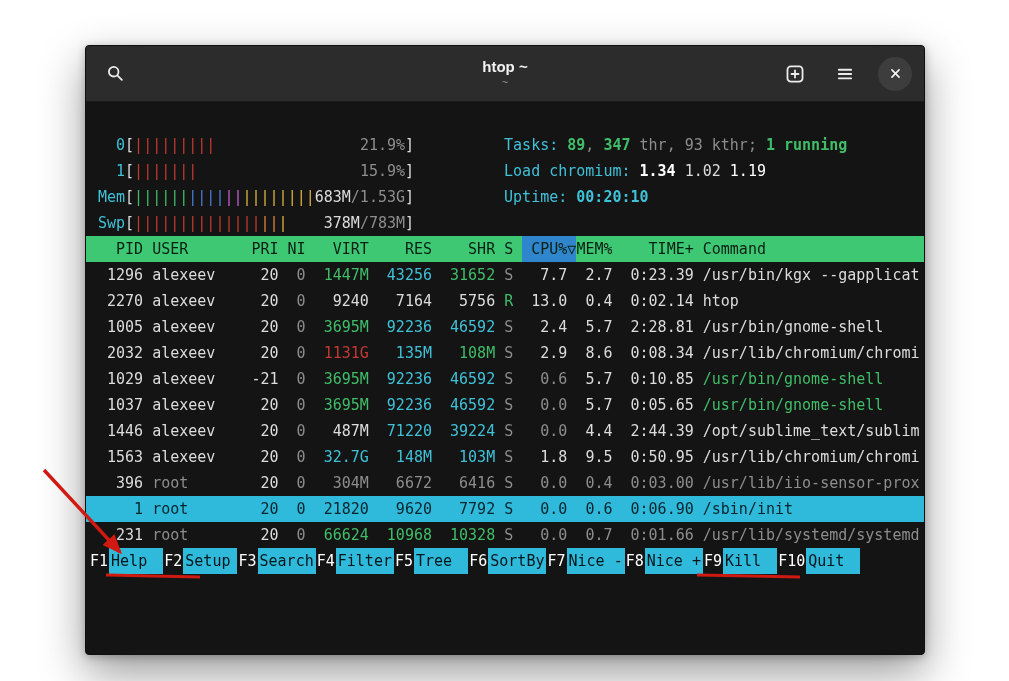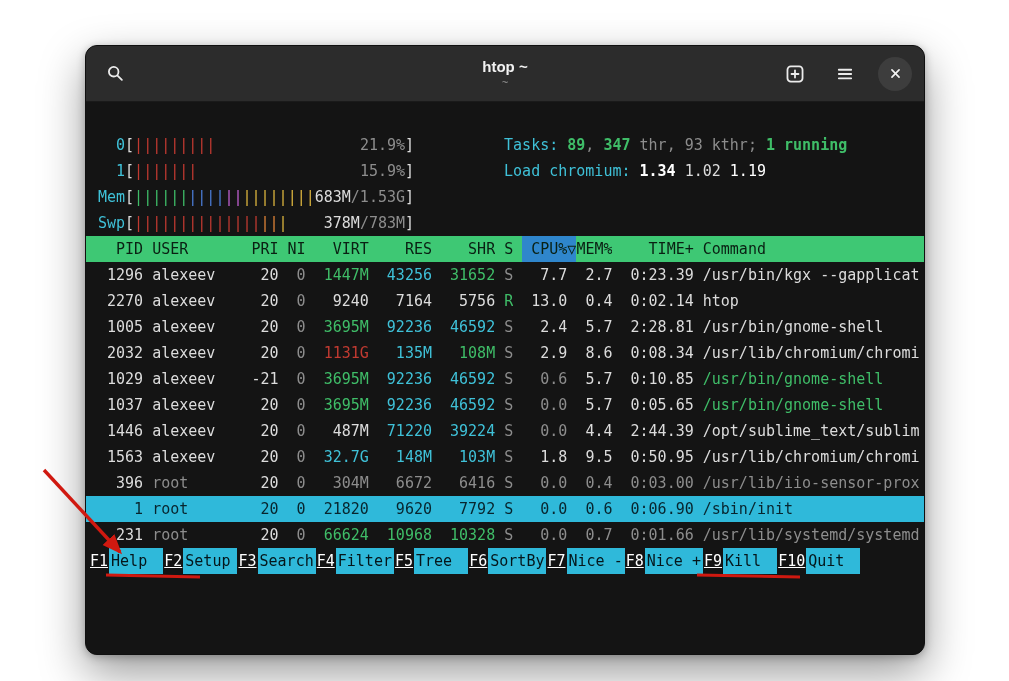--- a/index.html
+++ b/index.html
@@ -3,21 +3,21 @@
 <meta charset="utf-8">
 <style>
   * { margin:0; padding:0; box-sizing:border-box; }
   html,body { width:1009px; height:681px; }
   body { background:#ffffff; font-family:"DejaVu Sans Mono", monospace; position:relative; overflow:hidden; }
 
   .page { position:absolute; inset:0; }
 
   .window {
     position:absolute; left:85px; top:45px; width:840px; height:610px;
-    border-radius:12px; overflow:hidden;
+    border-radius:4px; overflow:hidden;
     box-shadow:0 18px 45px rgba(0,0,0,.40), 0 2px 8px rgba(0,0,0,.25);
     border:1px solid #101010;
   }
   .titlebar {
     height:56px; display:flex; align-items:center; padding:0 12px;
     position:relative; border-bottom:1px solid #1a1a1a;
   }
   .title-stack {
     position:absolute; left:0; right:0; top:0; height:100%;
     display:flex; flex-direction:column; align-items:center; justify-content:center;
@@ -60,21 +60,21 @@
   .col-shr     { width:6ch; }
   .col-s       { width:1ch; }
   .col-cpu     { width:5ch; }
   .col-mem     { width:4ch; }
   .col-time    { width:8ch; }
   .col-command { flex:1 1 auto; margin-right:0; }
   .sort-tri    { width:1ch; margin-right:0 !important; }
 
   .fnbar { display:flex; height:26px; margin-left:-12px; padding-left:3px; white-space:pre; }
   .fn-item { display:flex; }
-  .fn-key { padding:0 1px;text-decoration:underline; }
+  .fn-key { padding:0 1px; }
   .fn-label { min-width:6ch; padding:0 2px; }
 
   .annotations { position:absolute; inset:0; pointer-events:none; z-index:50; }
 </style>
 </head>
 <body>
 
 <div class="page">
 
   <div class="window" style="background: rgb(20, 20, 20);">
@@ -124,20 +124,21 @@
       <div class="meters-area">
         <div class="meters">
             <div class="meter-row"><span class="m-label" style="color: rgb(63, 193, 216);">0</span><span class="bracket" style="color: rgb(220, 220, 220);">[</span><span class="m-bar"><span class="seg" style="color: rgb(193, 58, 49);">|||||||||</span><span class="m-value"><span class="seg" style="color: rgb(141, 141, 141);">21.9%</span></span></span><span class="bracket" style="color: rgb(220, 220, 220);">]</span></div>
             <div class="meter-row"><span class="m-label" style="color: rgb(63, 193, 216);">1</span><span class="bracket" style="color: rgb(220, 220, 220);">[</span><span class="m-bar"><span class="seg" style="color: rgb(193, 58, 49);">|||||||</span><span class="m-value"><span class="seg" style="color: rgb(141, 141, 141);">15.9%</span></span></span><span class="bracket" style="color: rgb(220, 220, 220);">]</span></div>
             <div class="meter-row"><span class="m-label" style="color: rgb(63, 193, 216);">Mem</span><span class="bracket" style="color: rgb(220, 220, 220);">[</span><span class="m-bar"><span class="seg" style="color: rgb(63, 189, 104);">||||||</span><span class="seg" style="color: rgb(74, 123, 212);">||||</span><span class="seg" style="color: rgb(191, 95, 208);">||</span><span class="seg" style="color: rgb(217, 178, 61);">||||||||</span><span class="m-value"><span class="seg" style="color: rgb(220, 220, 220);">683M</span><span class="seg" style="color: rgb(141, 141, 141);">/1.53G</span></span></span><span class="bracket" style="color: rgb(220, 220, 220);">]</span></div>
             <div class="meter-row"><span class="m-label" style="color: rgb(63, 193, 216);">Swp</span><span class="bracket" style="color: rgb(220, 220, 220);">[</span><span class="m-bar"><span class="seg" style="color: rgb(193, 58, 49);">||||||||||||||</span><span class="seg" style="color: rgb(221, 130, 55);">||</span><span class="seg" style="color: rgb(217, 178, 61);">|</span><span class="m-value"><span class="seg" style="color: rgb(220, 220, 220);">378M</span><span class="seg" style="color: rgb(141, 141, 141);">/783M</span></span></span><span class="bracket" style="color: rgb(220, 220, 220);">]</span></div>
           </div>
         <div class="sysinfo">
             <div class="info-row"><span class="seg" style="color: rgb(63, 193, 216);">Tasks: </span><span class="seg" style="color: rgb(63, 189, 104); font-weight: bold;">89</span><span class="seg" style="color: rgb(141, 141, 141);">, </span><span class="seg" style="color: rgb(63, 189, 104); font-weight: bold;">347</span><span class="seg" style="color: rgb(141, 141, 141);"> thr</span><span class="seg" style="color: rgb(141, 141, 141);">, 93 kthr</span><span class="seg" style="color: rgb(141, 141, 141);">; </span><span class="seg" style="color: rgb(63, 189, 104); font-weight: bold;">1 running</span></div>
             <div class="info-row"><span class="seg" style="color: rgb(63, 193, 216);">Load chromium: </span><span class="seg" style="color: rgb(255, 255, 255); font-weight: bold;">1.34 </span><span class="seg" style="color: rgb(220, 220, 220);">1.02 </span><span class="seg" style="color: #ffffff;">1.19</span></div>
+            <div class="info-row"><span class="seg" style="color: rgb(63, 193, 216);">Uptime: </span><span class="seg" style="color: rgb(63, 193, 216); font-weight: bold;">00:20:10</span></div>
           </div>
       </div>
       <div class="thead" style="background: rgb(62, 200, 116); color: rgb(10, 32, 19);"><span class="cell col-pid" style="text-align: right;">PID</span><span class="cell col-user" style="text-align: left;">USER</span><span class="cell col-pri" style="text-align: right;">PRI</span><span class="cell col-ni" style="text-align: right;">NI</span><span class="cell col-virt" style="text-align: right;">VIRT</span><span class="cell col-res" style="text-align: right;">RES</span><span class="cell col-shr" style="text-align: right;">SHR</span><span class="cell col-s" style="text-align: center;">S</span><span class="cell col-cpu" style="text-align: right; background: rgb(47, 134, 204); margin-right: 0px;">CPU%</span><span class="cell sort-tri" style="background: rgb(47, 134, 204);">▽</span><span class="cell col-mem" style="text-align: right;">MEM%</span><span class="cell col-time" style="text-align: right;">TIME+</span><span class="cell col-command" style="text-align: left;">Command</span></div>
       <div class="tbody">
           <div class="proc-row"><span class="cell col-pid" style="text-align: right; color: rgb(220, 220, 220);">1296</span><span class="cell col-user" style="text-align: left; color: rgb(220, 220, 220);">alexeev</span><span class="cell col-pri" style="text-align: right; color: rgb(220, 220, 220);">20</span><span class="cell col-ni" style="text-align: right; color: rgb(141, 141, 141);">0</span><span class="cell col-virt" style="text-align: right; color: rgb(63, 189, 104);">1447M</span><span class="cell col-res" style="text-align: right; color: rgb(63, 193, 216);">43256</span><span class="cell col-shr" style="text-align: right; color: rgb(63, 189, 104);">31652</span><span class="cell col-s" style="text-align: center; color: rgb(141, 141, 141);">S</span><span class="cell col-cpu" style="text-align: right; color: rgb(220, 220, 220);">7.7</span><span class="cell col-mem" style="text-align: right; color: rgb(220, 220, 220);">2.7</span><span class="cell col-time" style="text-align: right; color: rgb(220, 220, 220);">0:23.39</span><span class="cell col-command" style="text-align: left; color: rgb(220, 220, 220);">/usr/bin/kgx --gapplicat</span></div>
           <div class="proc-row"><span class="cell col-pid" style="text-align: right; color: rgb(220, 220, 220);">2270</span><span class="cell col-user" style="text-align: left; color: rgb(220, 220, 220);">alexeev</span><span class="cell col-pri" style="text-align: right; color: rgb(220, 220, 220);">20</span><span class="cell col-ni" style="text-align: right; color: rgb(141, 141, 141);">0</span><span class="cell col-virt" style="text-align: right; color: rgb(220, 220, 220);">9240</span><span class="cell col-res" style="text-align: right; color: rgb(220, 220, 220);">7164</span><span class="cell col-shr" style="text-align: right; color: rgb(220, 220, 220);">5756</span><span class="cell col-s" style="text-align: center; color: rgb(63, 189, 104);">R</span><span class="cell col-cpu" style="text-align: right; color: rgb(220, 220, 220);">13.0</span><span class="cell col-mem" style="text-align: right; color: rgb(220, 220, 220);">0.4</span><span class="cell col-time" style="text-align: right; color: rgb(220, 220, 220);">0:02.14</span><span class="cell col-command" style="text-align: left; color: rgb(220, 220, 220);">htop</span></div>
           <div class="proc-row"><span class="cell col-pid" style="text-align: right; color: rgb(220, 220, 220);">1005</span><span class="cell col-user" style="text-align: left; color: rgb(220, 220, 220);">alexeev</span><span class="cell col-pri" style="text-align: right; color: rgb(220, 220, 220);">20</span><span class="cell col-ni" style="text-align: right; color: rgb(141, 141, 141);">0</span><span class="cell col-virt" style="text-align: right; color: rgb(63, 189, 104);">3695M</span><span class="cell col-res" style="text-align: right; color: rgb(63, 193, 216);">92236</span><span class="cell col-shr" style="text-align: right; color: rgb(63, 193, 216);">46592</span><span class="cell col-s" style="text-align: center; color: rgb(141, 141, 141);">S</span><span class="cell col-cpu" style="text-align: right; color: rgb(220, 220, 220);">2.4</span><span class="cell col-mem" style="text-align: right; color: rgb(220, 220, 220);">5.7</span><span class="cell col-time" style="text-align: right; color: rgb(220, 220, 220);">2:28.81</span><span class="cell col-command" style="text-align: left; color: rgb(220, 220, 220);">/usr/bin/gnome-shell</span></div>
           <div class="proc-row"><span class="cell col-pid" style="text-align: right; color: rgb(220, 220, 220);">2032</span><span class="cell col-user" style="text-align: left; color: rgb(220, 220, 220);">alexeev</span><span class="cell col-pri" style="text-align: right; color: rgb(220, 220, 220);">20</span><span class="cell col-ni" style="text-align: right; color: rgb(141, 141, 141);">0</span><span class="cell col-virt" style="text-align: right; color: rgb(193, 58, 49);">1131G</span><span class="cell col-res" style="text-align: right; color: rgb(63, 193, 216);">135M</span><span class="cell col-shr" style="text-align: right; color: rgb(63, 189, 104);">108M</span><span class="cell col-s" style="text-align: center; color: rgb(141, 141, 141);">S</span><span class="cell col-cpu" style="text-align: right; color: rgb(220, 220, 220);">2.9</span><span class="cell col-mem" style="text-align: right; color: rgb(220, 220, 220);">8.6</span><span class="cell col-time" style="text-align: right; color: rgb(220, 220, 220);">0:08.34</span><span class="cell col-command" style="text-align: left; color: rgb(220, 220, 220);">/usr/lib/chromium/chromi</span></div>
           <div class="proc-row"><span class="cell col-pid" style="text-align: right; color: rgb(220, 220, 220);">1029</span><span class="cell col-user" style="text-align: left; color: rgb(220, 220, 220);">alexeev</span><span class="cell col-pri" style="text-align: right; color: rgb(220, 220, 220);">-21</span><span class="cell col-ni" style="text-align: right; color: rgb(141, 141, 141);">0</span><span class="cell col-virt" style="text-align: right; color: rgb(63, 189, 104);">3695M</span><span class="cell col-res" style="text-align: right; color: rgb(63, 193, 216);">92236</span><span class="cell col-shr" style="text-align: right; color: rgb(63, 193, 216);">46592</span><span class="cell col-s" style="text-align: center; color: rgb(141, 141, 141);">S</span><span class="cell col-cpu" style="text-align: right; color: rgb(141, 141, 141);">0.6</span><span class="cell col-mem" style="text-align: right; color: rgb(220, 220, 220);">5.7</span><span class="cell col-time" style="text-align: right; color: rgb(220, 220, 220);">0:10.85</span><span class="cell col-command" style="text-align: left; color: rgb(63, 189, 104);">/usr/bin/gnome-shell</span></div>
           <div class="proc-row"><span class="cell col-pid" style="text-align: right; color: rgb(220, 220, 220);">1037</span><span class="cell col-user" style="text-align: left; color: rgb(220, 220, 220);">alexeev</span><span class="cell col-pri" style="text-align: right; color: rgb(220, 220, 220);">20</span><span class="cell col-ni" style="text-align: right; color: rgb(141, 141, 141);">0</span><span class="cell col-virt" style="text-align: right; color: rgb(63, 189, 104);">3695M</span><span class="cell col-res" style="text-align: right; color: rgb(63, 193, 216);">92236</span><span class="cell col-shr" style="text-align: right; color: rgb(63, 193, 216);">46592</span><span class="cell col-s" style="text-align: center; color: rgb(141, 141, 141);">S</span><span class="cell col-cpu" style="text-align: right; color: rgb(141, 141, 141);">0.0</span><span class="cell col-mem" style="text-align: right; color: rgb(220, 220, 220);">5.7</span><span class="cell col-time" style="text-align: right; color: rgb(220, 220, 220);">0:05.65</span><span class="cell col-command" style="text-align: left; color: rgb(63, 189, 104);">/usr/bin/gnome-shell</span></div>

